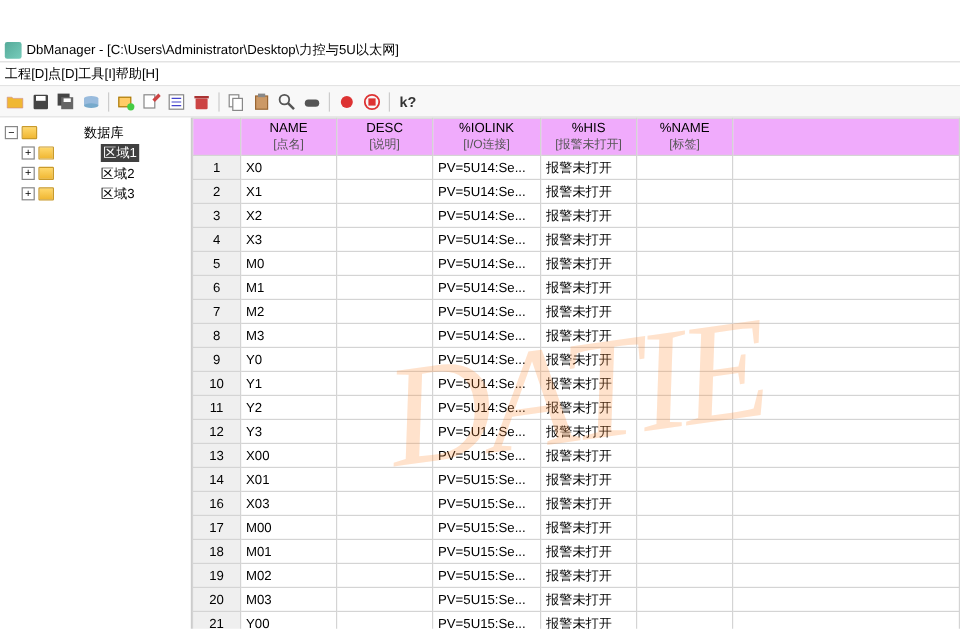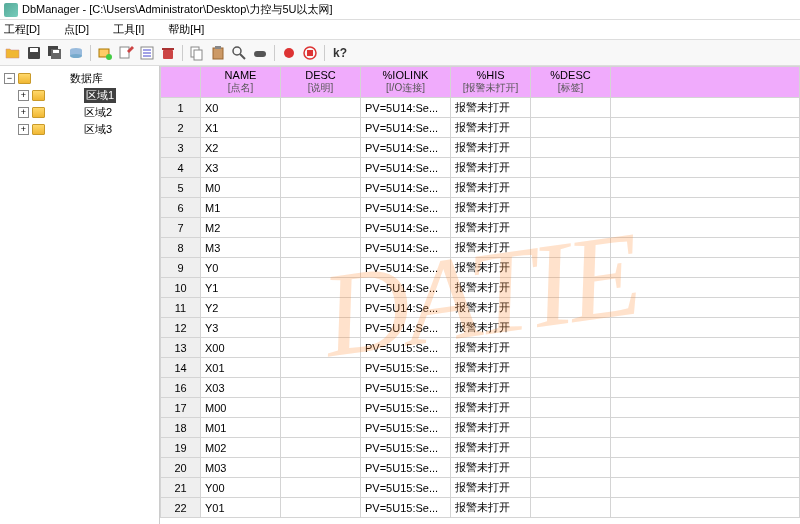--- a/index.html
+++ b/index.html
@@ -1,19 +1,19 @@
 <!DOCTYPE html>
 <html><head>
   <meta charset="utf-8">
   <style>
     * { margin: 0; padding: 0; box-sizing: border-box; }
     body { font-family: "Microsoft YaHei", Arial, sans-serif; font-size: 11px; background: #fff; width: 800px; height: 524px; overflow: hidden; position: relative; }
-    .titlebar { height: 20px; padding: 2px 4px; display: flex; align-items: center; border-bottom: 1px solid #ddd; }
+    .titlebar { height: 20px; padding: 2px 4px; display: flex; align-items: center; border-bottom: 1px solid #ddd; margin-top: 32px; }
     .titlebar-icon { width: 14px; height: 14px; margin-right: 4px; background: linear-gradient(135deg,#5a9,#7cb); border-radius: 2px; }
-    .menubar { height: 20px; padding: 2px 4px; display: flex; gap: 24px; align-items: flex-end; border-bottom: 1px solid #ddd; }
+    .menubar { height: 20px; padding: 2px 4px; display: flex; gap: 0; align-items: flex-end; border-bottom: 1px solid #ddd; }
     .menubar span { cursor: default; }
     .toolbar { height: 26px; padding: 3px 4px; display: flex; align-items: center; gap: 3px; border-bottom: 1px solid #ddd; background: #f8f8f8; }
     .tb-btn { width: 18px; height: 18px; display: flex; align-items: center; justify-content: center; cursor: pointer; border: 1px solid transparent; border-radius: 2px; }
     .tb-sep { width: 1px; height: 16px; background: #ccc; margin: 0 2px; }
     .workspace { display: flex; height: calc(524px - 66px); }
     .tree-panel { width: 160px; border-right: 1px solid #ccc; padding: 4px 2px; overflow: auto; background: #fff; }
     .tree-node { display: flex; align-items: center; padding: 1px 2px; gap: 3px; cursor: default; }
     .tree-expander { width: 11px; height: 11px; border: 1px solid #888; display: flex; align-items: center; justify-content: center; font-size: 9px; line-height: 1; background: #fff; }
     .tree-icon { width: 13px; height: 11px; background: linear-gradient(#ffd86b,#f0b733); border: 1px solid #c99a2a; border-radius: 1px; }
     .tree-label { white-space: nowrap; margin-left: 36px; }
@@ -184,21 +184,21 @@
           <col class="c-lbl">
           <col>
       </colgroup>
       <thead>
         <tr>
           <th></th>
           <th><span>NAME</span><span class="sub">[点名]</span></th>
           <th><span>DESC</span><span class="sub">[说明]</span></th>
           <th><span>%IOLINK</span><span class="sub">[I/O连接]</span></th>
           <th><span>%HIS</span><span class="sub">[报警未打开]</span></th>
-          <th><span>%DESC</span><span class="sub">[标签]</span></th>
+          <th><span>%NAME</span><span class="sub">[标签]</span></th>
           <th></th>
         </tr>
       </thead>
       <tbody id="grid-body">
           <tr>
             <td class="rowhdr">1</td>
             <td>X0</td>
             <td></td>
             <td>PV=5U14:Se...</td>
             <td>报警未打开</td>

